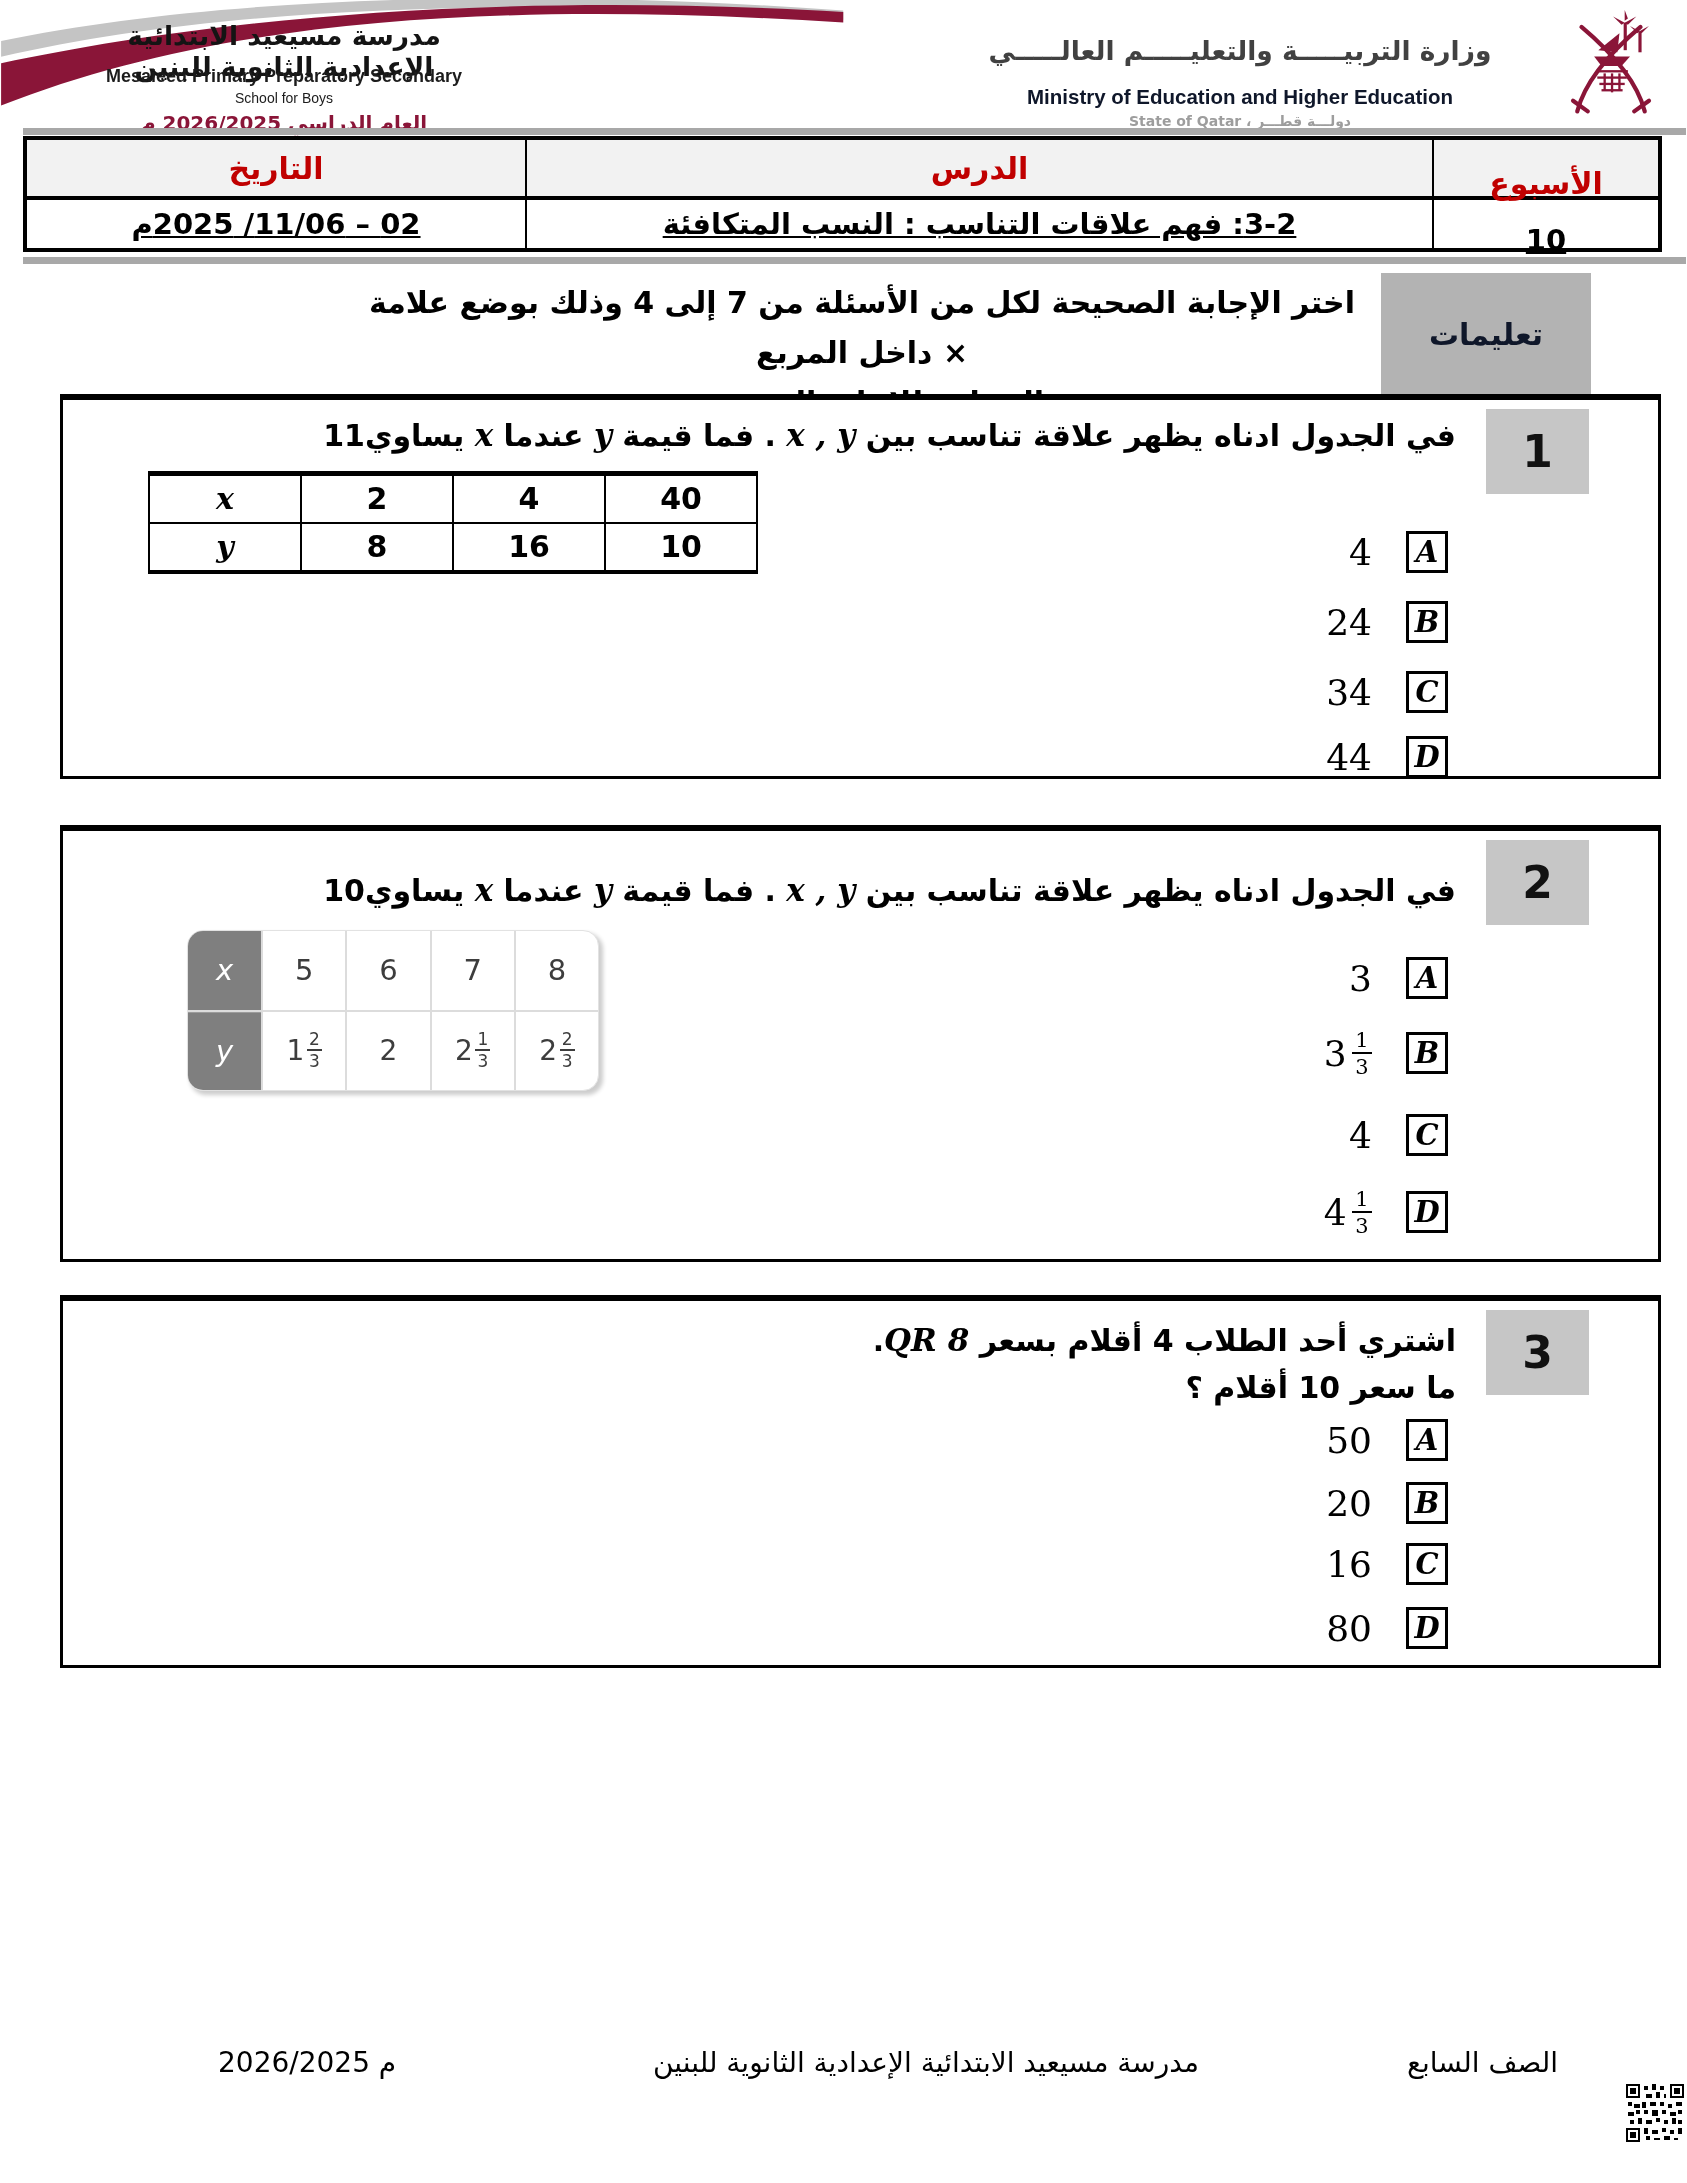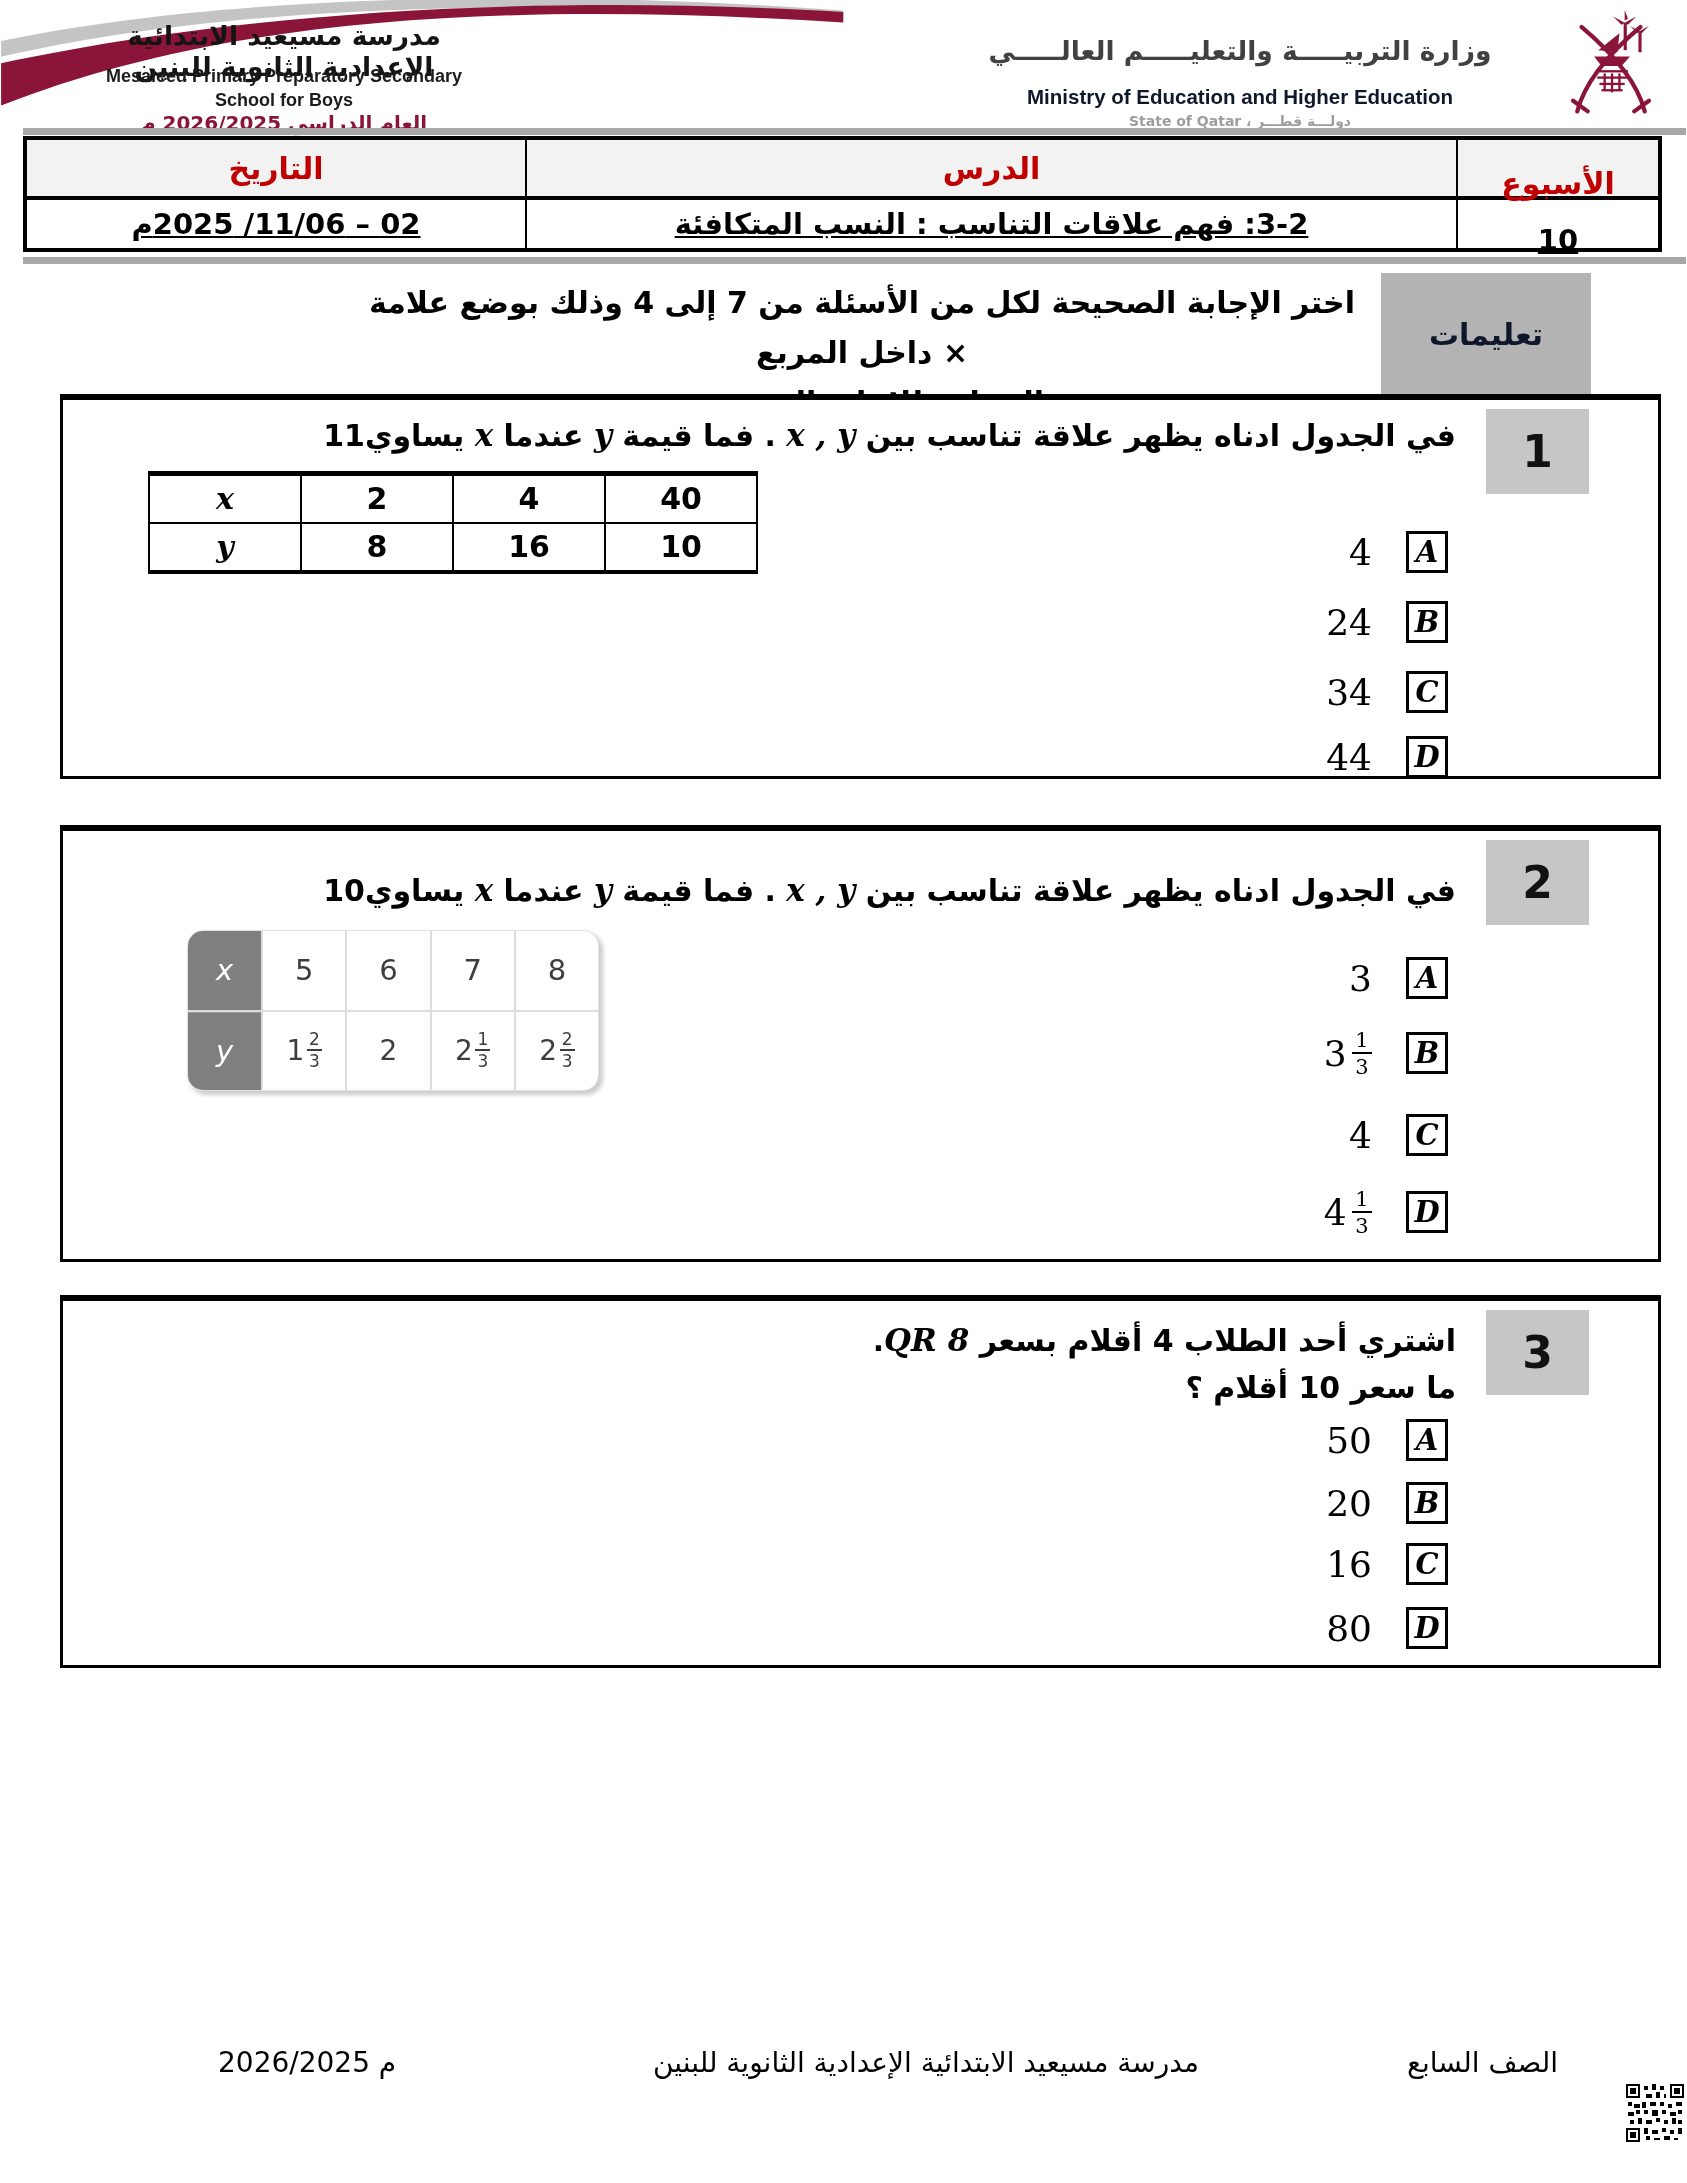--- a/index.html
+++ b/index.html
@@ -7,41 +7,41 @@
   .page { position:relative; width:1687px; height:2183px; background:#ffffff; overflow:hidden; }
 
   
   .logo-left { position:absolute; left:0; top:0; width:847px; height:132px; }
   .swoosh { position:absolute; left:0; top:0; }
   .school-ar { position:absolute; left:99px; top:20px; width:370px; text-align:center;
                font-size:26.5px; font-weight:bold; color:#141414; direction:rtl; }
   .school-en1 { position:absolute; left:99px; top:66px; width:370px; text-align:center;
                font-size:18px; font-weight:bold; color:#1c1c1c; font-family:"Liberation Sans",sans-serif; }
   .school-en2 { position:absolute; left:99px; top:90px; width:370px; text-align:center;
-               font-size:18px; font-weight:bold; color:#1c1c1c; font-family:"Liberation Sans",sans-serif; }
+               font-size:14px; font-weight:normal; color:#1c1c1c; font-family:"Liberation Sans",sans-serif; }
   .school-year { position:absolute; left:99px; top:111px; width:370px; text-align:center;
                font-size:20px; font-weight:bold; color:#8A1538; direction:rtl; }
 
   .ministry { position:absolute; left:893px; top:8px; width:784px; height:119px; }
   .min-text { position:absolute; right:146px; top:26.5px; width:582px; text-align:center; }
   .min-ar   { font-size:26.5px; font-weight:bold; color:#414141; direction:rtl; }
   .min-en   { font-size:20.5px; font-weight:bold; color:#0f172a; margin-top:19px; font-family:"Liberation Sans",sans-serif; }
   .min-state{ font-size:14px; font-weight:bold; color:#9d9d9d; margin-top:4px; }
   .emblem { position:absolute; right:13.2px; top:0px; }
 
   
   .strip { position:absolute; left:23px; width:1663px; height:6.6px; background:#a8a8a8; }
   .info  { position:absolute; left:23px; top:136px; width:1639px; border:4px solid #000; background:#fff; }
   .irow  { display:flex; }
   .ihead { height:60px; background:#f2f2f2; border-bottom:4.6px solid #000; }
   .idata { height:48px;text-decoration:underline; }
   .icell { display:flex; align-items:center; justify-content:center; }
   .c-date  { width:498px; }
   .c-lesson{ flex:1; border-left:2px solid #000; border-right:2px solid #000; }
-  .c-week  { width:200px;margin-top:31px; }
+  .c-week  { width:224px;margin-top:31px; }
   .ihead .icell { color:#C00000; font-size:30px; font-weight:bold; }
   .idata .icell { color:#000; font-size:29px; font-weight:bold; direction:rtl; }
 
   
   .inst-label { position:absolute; left:1381px; top:273px; width:210px; height:123px; background:#b3b3b3;
                 display:flex; align-items:center; justify-content:center;
                 font-size:30px; font-weight:bold; color:#0f172a; }
   .inst-text { position:absolute; left:361px; top:278px; width:1002px; direction:rtl; text-align:center;
                font-size:30px; font-weight:bold; color:#000; line-height:50px; }
 

